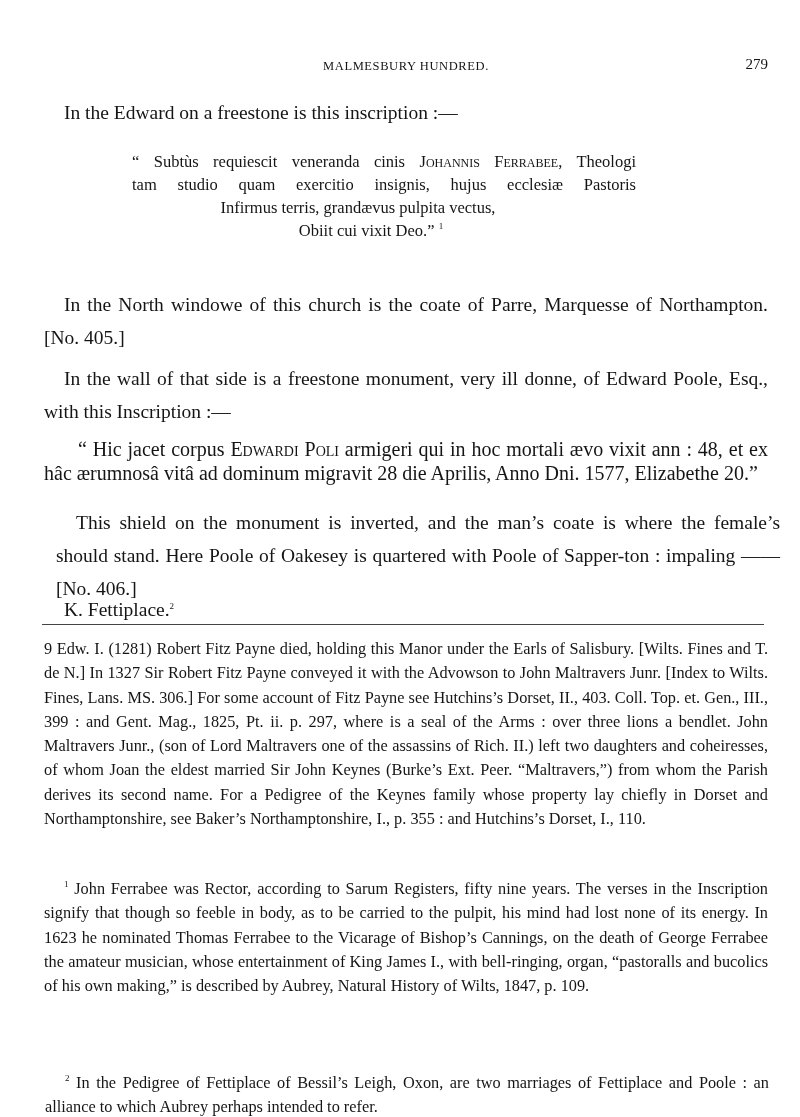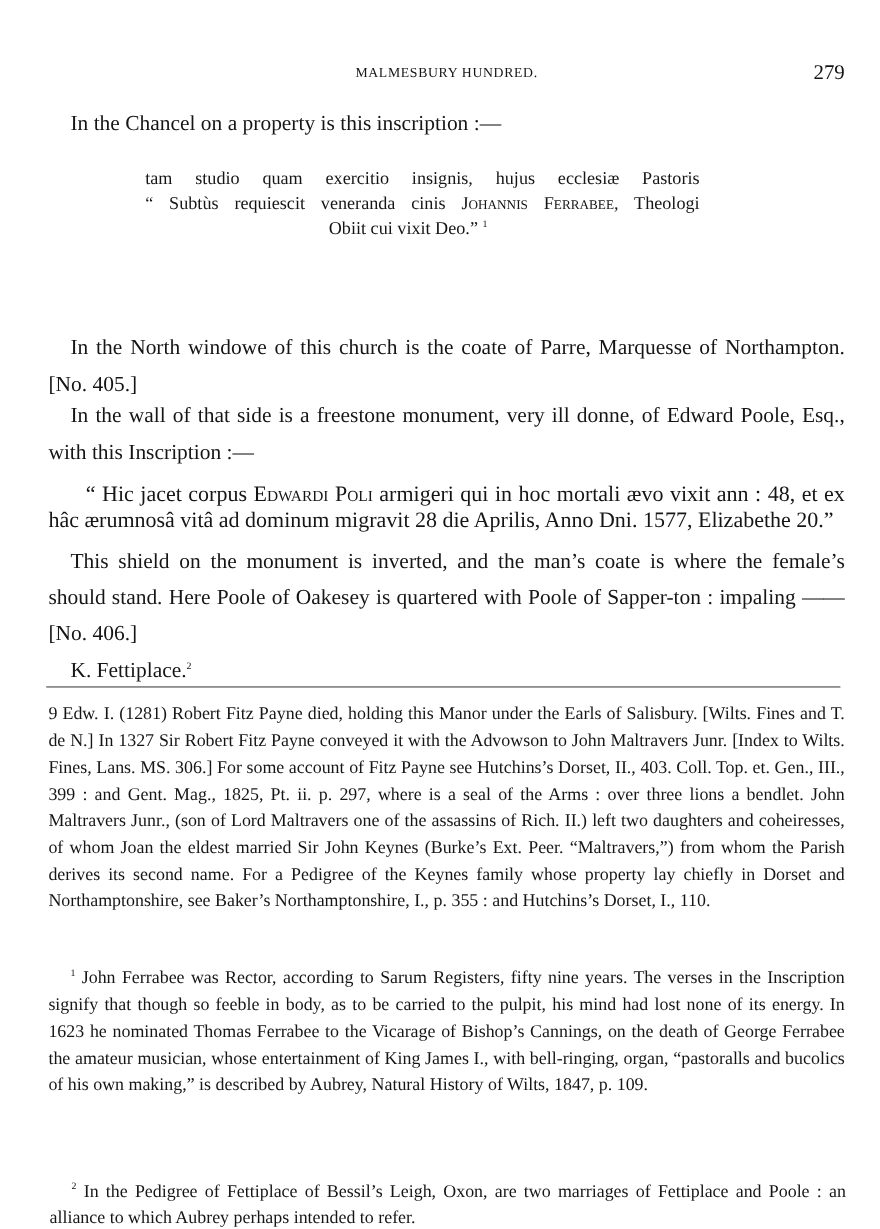--- a/index.html
+++ b/index.html
@@ -9,21 +9,21 @@
     color: #151515;
   }
   .page { position: absolute; left: 44px; top: 0; width: 724px; }
   .running-head {
     position: absolute; top: 56px; left: 0; width: 724px; height: 22px;
   }
   .running-title {
     position: absolute; left: 0; width: 100%; text-align: center;
     font-size: 12.5px; letter-spacing: 0.6px; top: 3px;
   }
-  .page-number { position: absolute; right: 0; top: 0; font-size: 19px; }
+  .page-number { position: absolute; right: 0; top: 0; font-size: 15px; }
 
   .para {
     position: absolute; left: 0; width: 724px;
     font-size: 19.5px; line-height: 33px; text-align: justify;
     text-indent: 20px;
   }
   .para.last-line-left { text-align-last: left; }
   .quote-block {
     position: absolute; left: 88px; width: 504px;
     font-size: 16.5px; line-height: 23px;
@@ -50,35 +50,36 @@
 </head>
 <body>
 
 <div class="page">
 
   <div class="running-head">
     <div class="running-title">MALMESBURY HUNDRED.</div>
     <div class="page-number">279</div>
   </div>
 
-  <p class="para last-line-left" style="top:96px; margin:0;">In the Chancel on a property is this inscription :—</p>
+  <p class="para last-line-left" style="top:96px; margin:0;">In the Edward on a freestone is this inscription :—</p>
 
   <div class="quote-block" style="top:150px;">
+    <div class="quote-line-just"><span>“ Subtùs requiescit veneranda cinis </span><span class="small-caps">Johannis Ferrabee</span><span>, Theologi</span></div>
     <div class="quote-line-just">tam studio quam exercitio insignis, hujus ecclesiæ Pastoris</div>
-    <div class="quote-line-just"><span>“ Subtùs requiescit veneranda cinis </span><span class="small-caps">Johannis Ferrabee</span><span>, Theologi</span></div>
+    <div class="quote-center" style="padding-right:52px;">Infirmus terris, grandævus pulpita vectus,</div>
     <div class="quote-center" style="padding-right:26px;"><span>Obiit cui vixit Deo.”</span> <sup>1</sup></div>
   </div>
 
-  <p class="para last-line-left" style="top:300px; margin:0;">In the North windowe of this church is the coate of Parre, Marquesse of Northampton. [No. 405.]</p>
+  <p class="para last-line-left" style="top:288px; margin:0;">In the North windowe of this church is the coate of Parre, Marquesse of Northampton. [No. 405.]</p>
 
   <p class="para last-line-left" style="top:362px; margin:0;">In the wall of that side is a freestone monument, very ill donne, of Edward Poole, Esq., with this Inscription :—</p>
 
   <p class="quote2" style="top:437px; margin:0;"><span>“ Hic jacet corpus </span><span class="small-caps">Edwardi Poli</span><span> armigeri qui in hoc mortali ævo vixit ann : 48, et ex hâc ærumnosâ vitâ ad dominum migravit 28 die Aprilis, Anno Dni. 1577, Elizabethe 20.”</span></p>
 
-  <p class="para last-line-left" style="top:494px; margin:0;">This shield on the monument is inverted, and the man’s coate is where the female’s should stand.   Here Poole of Oakesey is quartered with Poole of Sapper-ton : impaling —— [No. 406.]</p>
+  <p class="para last-line-left" style="top:494px; margin:12px;">This shield on the monument is inverted, and the man’s coate is where the female’s should stand.   Here Poole of Oakesey is quartered with Poole of Sapper-ton : impaling —— [No. 406.]</p>
 
   <p class="para" style="top:593px; margin:0;"><span>K. Fettiplace.</span><sup>2</sup></p>
 
   <div class="divider"></div>
 
   <p class="note last-line-left" style="top:637px; margin:0;">9 Edw. I. (1281) Robert Fitz Payne died, holding this Manor under the Earls of Salisbury. [Wilts. Fines and T. de N.]   In 1327 Sir Robert Fitz Payne conveyed it with the Advowson to John Maltravers Junr. [Index to Wilts. Fines, Lans. MS. 306.]   For some account of Fitz Payne see Hutchins’s Dorset, II., 403.   Coll. Top. et. Gen., III., 399 : and Gent. Mag., 1825, Pt. ii. p. 297, where is a seal of the Arms : over three lions a bendlet.   John Maltravers Junr., (son of Lord Maltravers one of the assassins of Rich. II.) left two daughters and coheiresses, of whom Joan the eldest married Sir John Keynes (Burke’s Ext. Peer. “Maltravers,”) from whom the Parish derives its second name.   For a Pedigree of the Keynes family whose property lay chiefly in Dorset and Northamptonshire, see Baker’s Northamptonshire, I., p. 355 : and Hutchins’s Dorset, I., 110.</p>
 
   <p class="note indent last-line-left" style="top:877px; margin:0;"><sup>1</sup> <span>John Ferrabee was Rector, according to Sarum Registers, fifty nine years.   The verses in the Inscription signify that though so feeble in body, as to be carried to the pulpit, his mind had lost none of its energy.   In 1623 he nominated Thomas Ferrabee to the Vicarage of Bishop’s Cannings, on the death of George Ferrabee the amateur musician, whose entertainment of King James I., with bell-ringing, organ, “pastoralls and bucolics of his own making,” is described by Aubrey, Natural History of Wilts, 1847, p. 109.</span></p>
 
   <p class="note indent last-line-left" style="top:1070px; margin:1px;"><sup>2</sup> <span>In the Pedigree of Fettiplace of Bessil’s Leigh, Oxon, are two marriages of Fettiplace and Poole : an alliance to which Aubrey perhaps intended to refer.</span></p>

